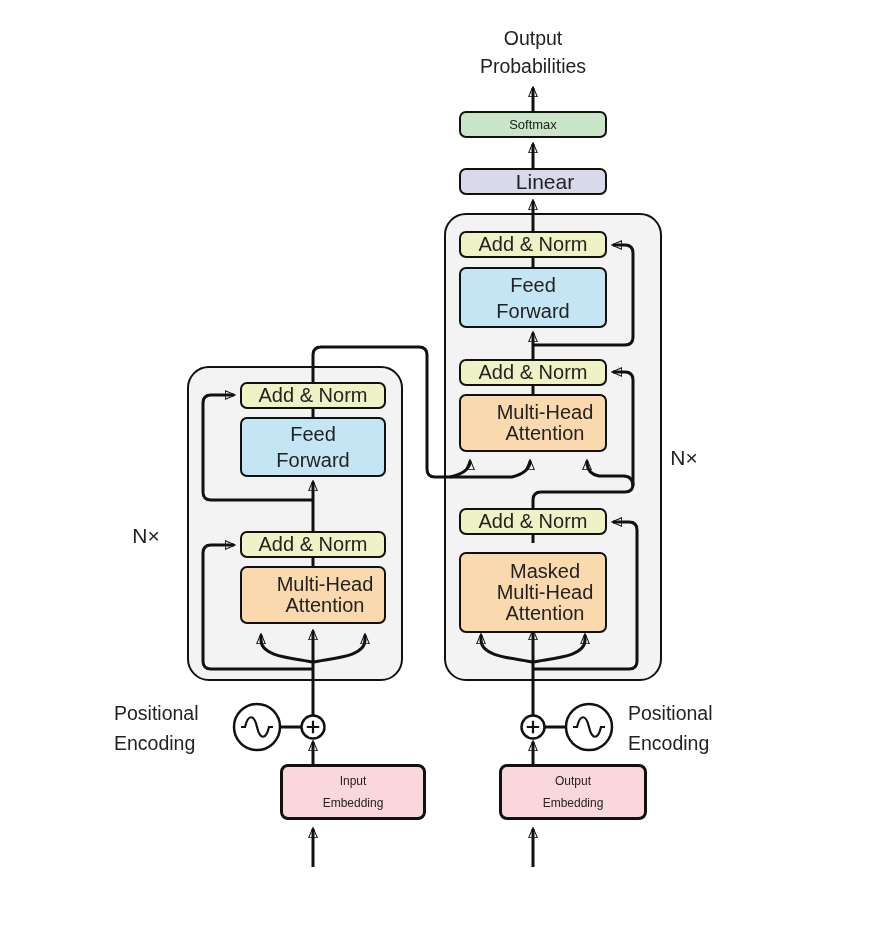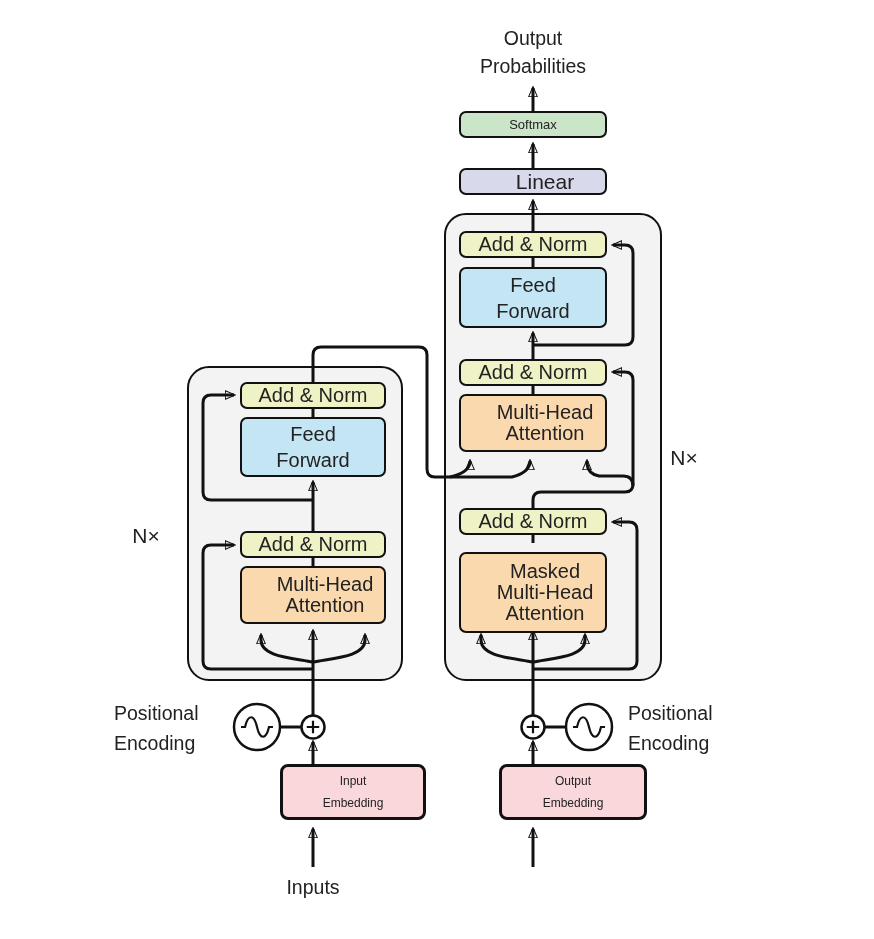--- a/index.html
+++ b/index.html
@@ -124,15 +124,14 @@
 Embedding</div>
 
   <div class="lbl center" style="left:433px;top:24px;width:200px;">Output
 Probabilities</div>
   <div class="lbl center nx" style="left:120px;top:522px;width:52px;">N×</div>
   <div class="lbl center nx" style="left:658px;top:444px;width:52px;">N×</div>
   <div class="lbl" style="left:114px;top:698px;width:132px;line-height:30px;">Positional
 Encoding</div>
   <div class="lbl" style="left:628px;top:698px;width:132px;line-height:30px;">Positional
 Encoding</div>
-  <div class="lbl center" style="left:243px;top:873px;width:140px;">Inputs</div>
 
 </div>
 
 </body></html>

